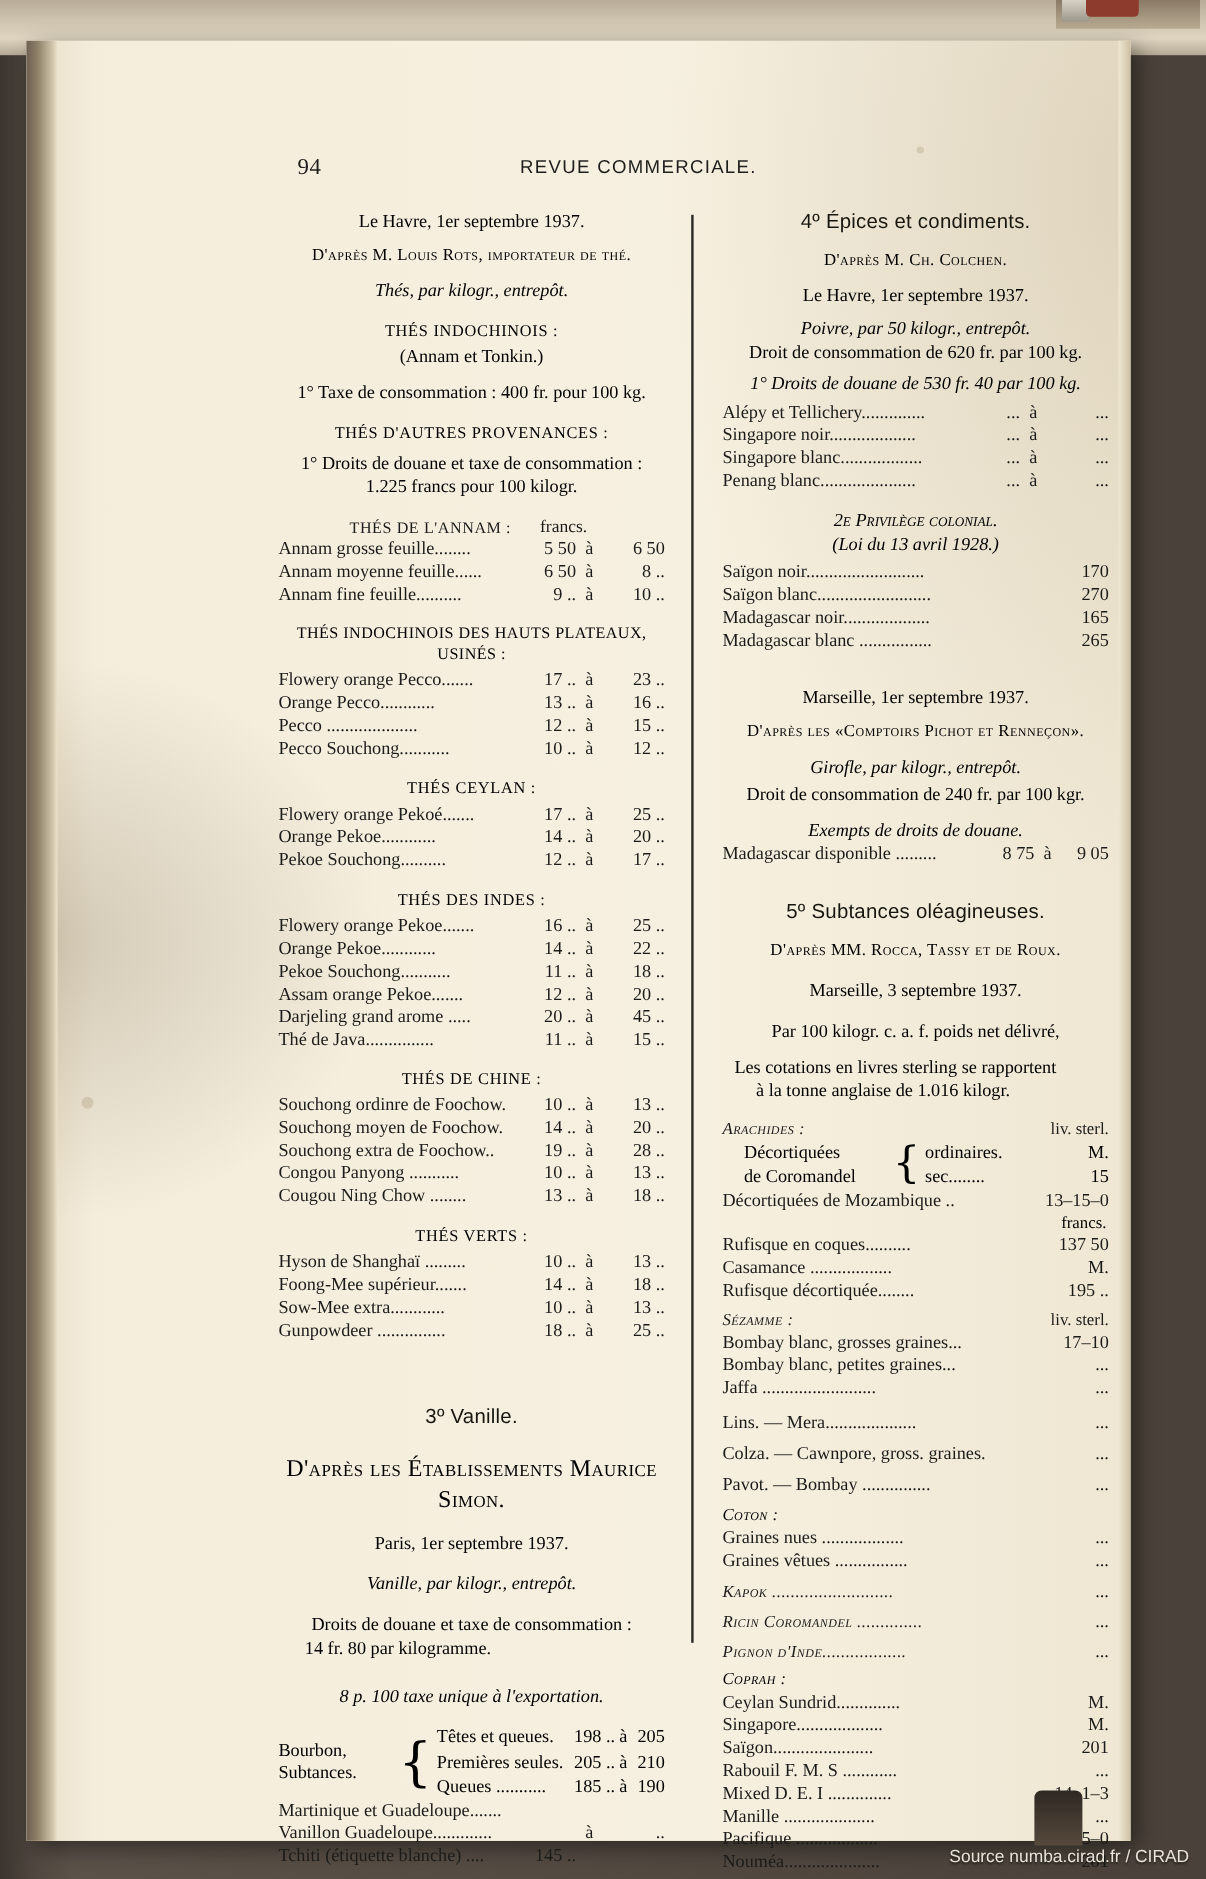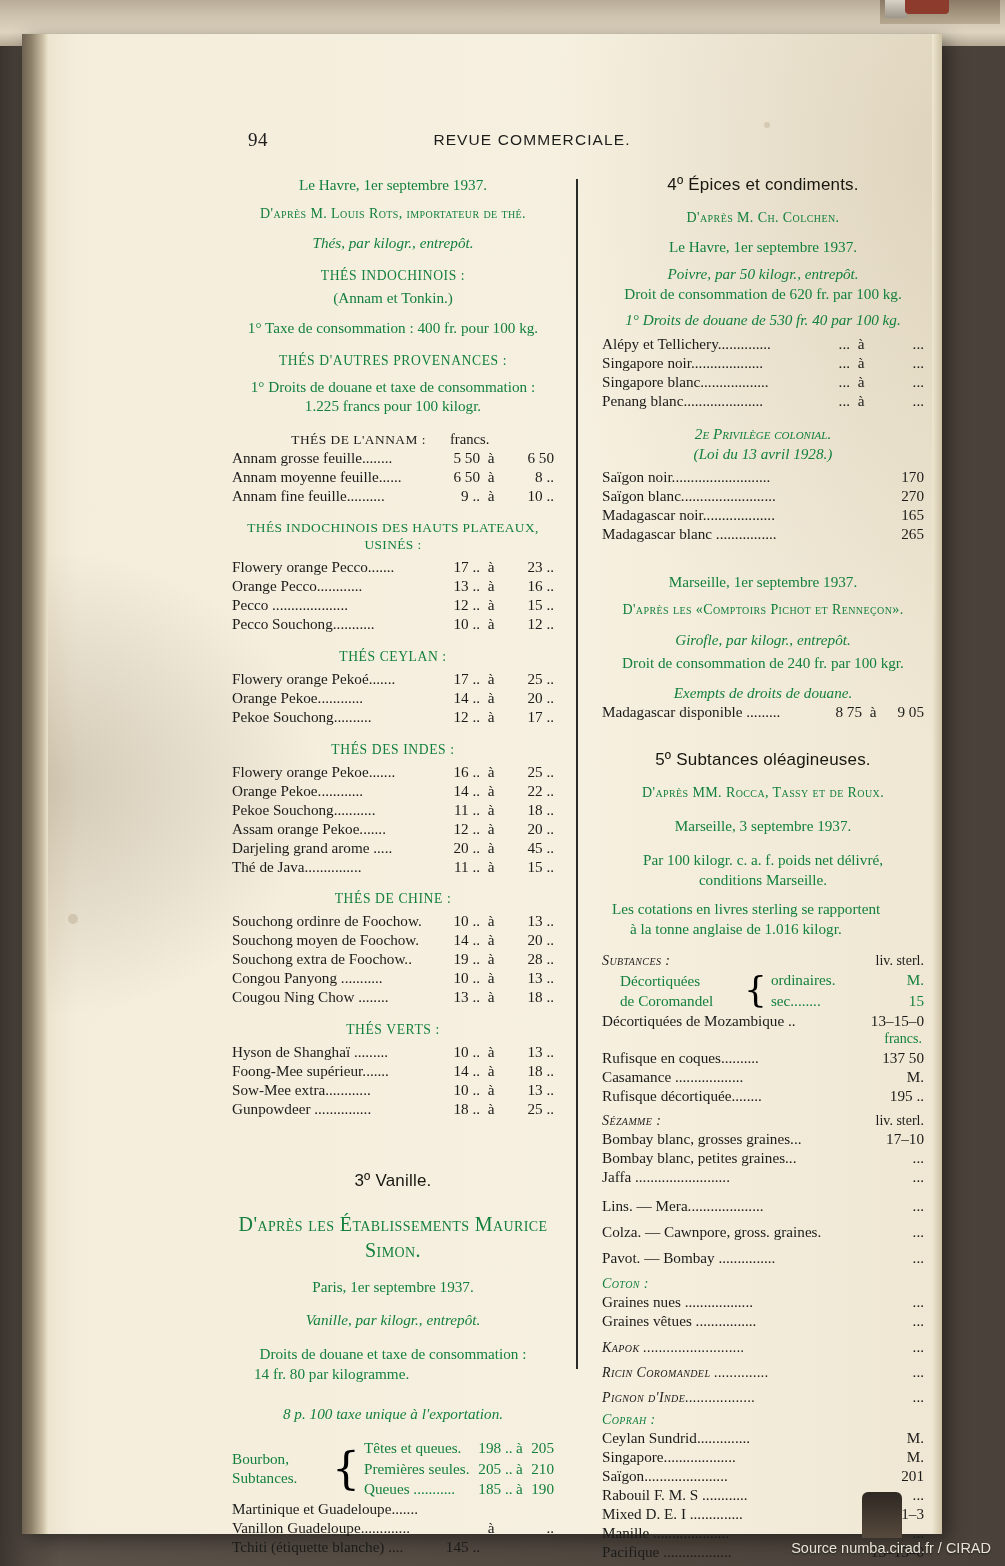--- a/index.html
+++ b/index.html
@@ -74,21 +74,21 @@
   .cols { position:relative; margin-top:16px; }
   .col { width:322px; }
   .colL { position:absolute; left:60px; top:0; }
   .colR { position:absolute; left:430px; top:0; }
   .rule {
     position:absolute; left:404px; top:4px; width:2px; height:1190px;
     background:#2a2a28;
   }
   
   .ctr { text-align:center; }
-  .t { color:#15803d; font-size:15.2px; line-height:1.30; }
+  .t { color:#000000; font-size:15.2px; line-height:1.30; }
   .sc {
     font-variant:small-caps; letter-spacing:.4px;
   }
   .smallcaps-line {
     text-align:center; font-size:13.6px; letter-spacing:.6px;
     text-transform:uppercase;
   }
   .it { font-style:italic; }
   .gap4 { height:4px; }
   .gap7 { height:7px; }
@@ -539,30 +539,29 @@
           </table>
 
         <div class="gap28"></div>
         <div class="sect">5º Subtances oléagineuses.</div>
         <div class="gap14"></div>
         <div class="t ctr sc" style="font-size:14px;">D'après MM. Rocca, Tassy et de Roux.</div>
         <div class="gap14"></div>
         <div class="t ctr">Marseille, 3 septembre 1937.</div>
         <div class="gap14"></div>
         <div class="t ctr">Par 100 kilogr. c. a. f. poids net délivré,</div>
-        <div class="t ctr">conditions Marseille.</div>
         <div class="gap10"></div>
         <div class="t" style="padding-left:10px;">Les cotations en livres sterling se rapportent</div>
         <div class="t" style="padding-left:28px;">à la tonne anglaise de 1.016 kilogr.</div>
         <div class="gap14"></div>
 
         <table class="pl">
           <tbody>
               <tr>
-            <td class="it sc" style="font-size:14px;">Subtances :</td>
+            <td class="it sc" style="font-size:14px;">Arachides :</td>
             <td style="text-align:right; font-size:14px;">liv. sterl.</td>
           </tr>
         </tbody>
           </table>
 
         <div class="brace-block" style="padding-left:18px;">
           <div class="brace-left t" style="width:124px;">
             <div>Décortiquées</div>
             <div>de Coromandel</div>
           </div>

